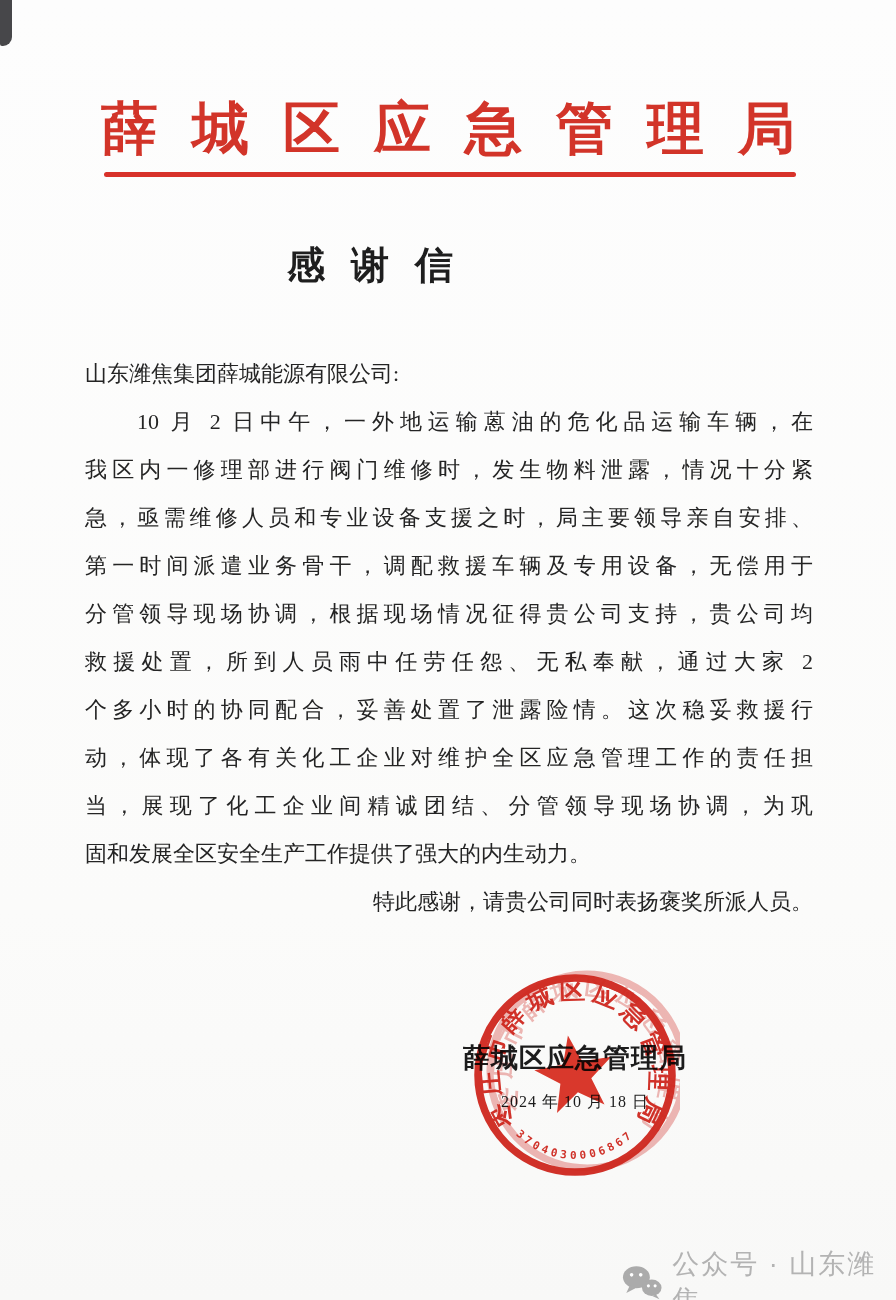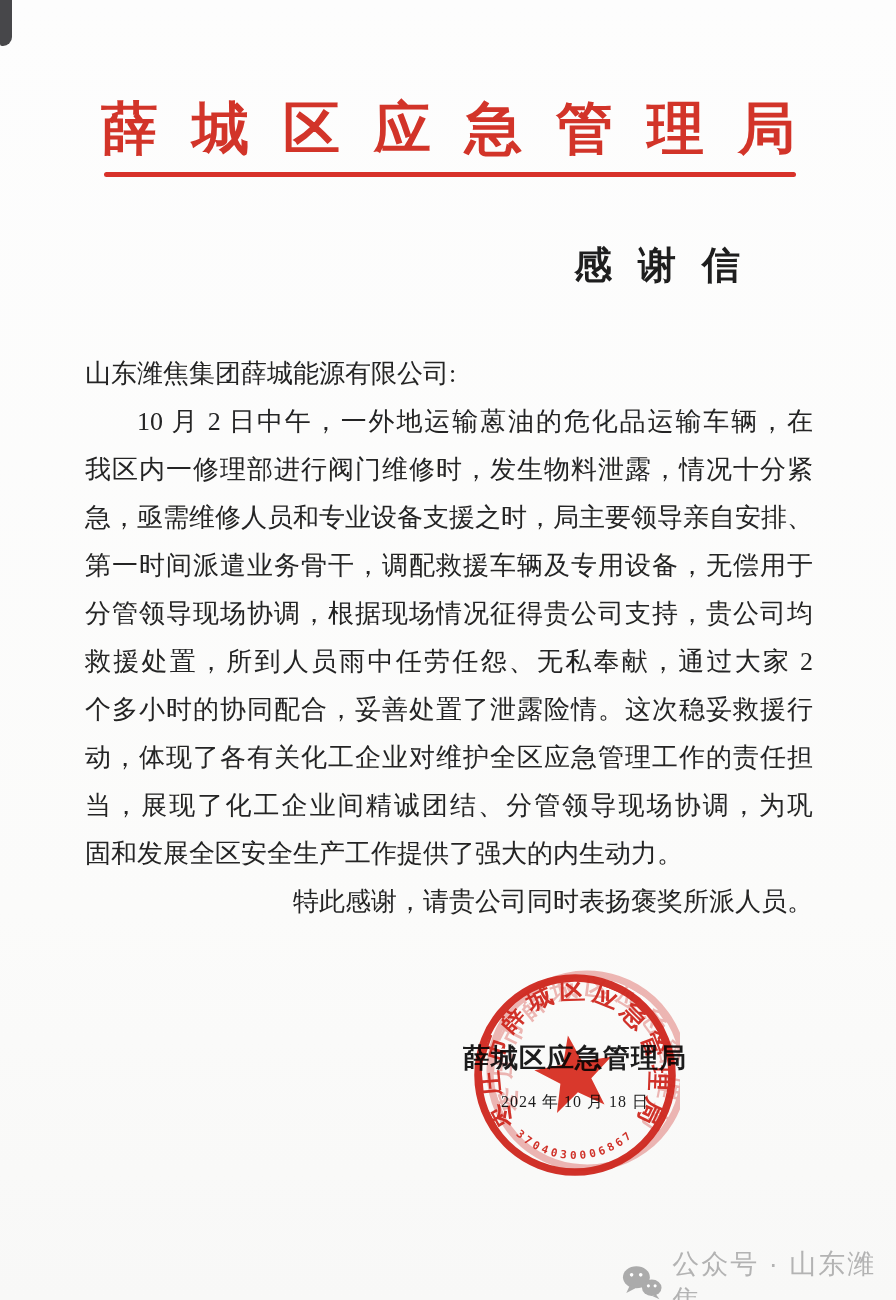--- a/index.html
+++ b/index.html
@@ -14,28 +14,28 @@
   }
   .org-header{position:absolute;left:0;top:94px;width:896px;text-align:center;}
   .org-header span{
     font-size:57px;font-weight:700;color:#d23429;
     letter-spacing:34px;margin-right:-34px;line-height:70px;white-space:nowrap;
   }
   .red-rule{
     position:absolute;left:104px;top:172px;width:692px;height:5px;
     background:#d8322a;border-radius:3px;
   }
-  .doc-title{position:absolute;left:0;top:243px;width:740px;text-align:right;}
+  .doc-title{position:absolute;left:0;top:243px;width:740px;text-align:center;}
   .doc-title span{
     font-size:38px;font-weight:600;color:#1e1e1e;
     letter-spacing:26px;margin-right:-26px;line-height:44px;
   }
   .body-block{position:absolute;left:85px;top:350px;width:728px;color:#242424;}
   .body-line{
-    height:48px;line-height:48px;font-size:26px;white-space:nowrap;
+    height:48px;line-height:48px;font-size:22px;white-space:nowrap;
     text-align:left;
   }
   .body-line.stretch{
     white-space:normal;text-align:justify;text-align-last:justify;
     text-justify:inter-character;
   }
   .body-line.indent{padding-left:52px;text-align:right;}
   .sig-org{
     position:absolute;left:425px;top:1040px;width:300px;text-align:center;
     font-size:27px;font-weight:600;color:#1c1c1c;letter-spacing:1px;z-index:1;

